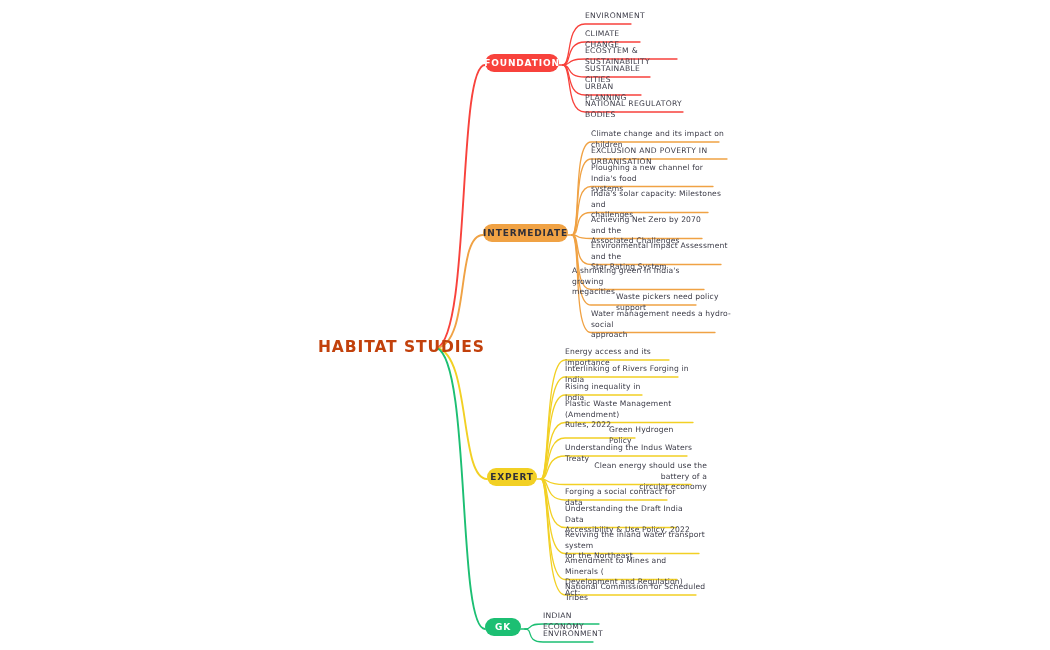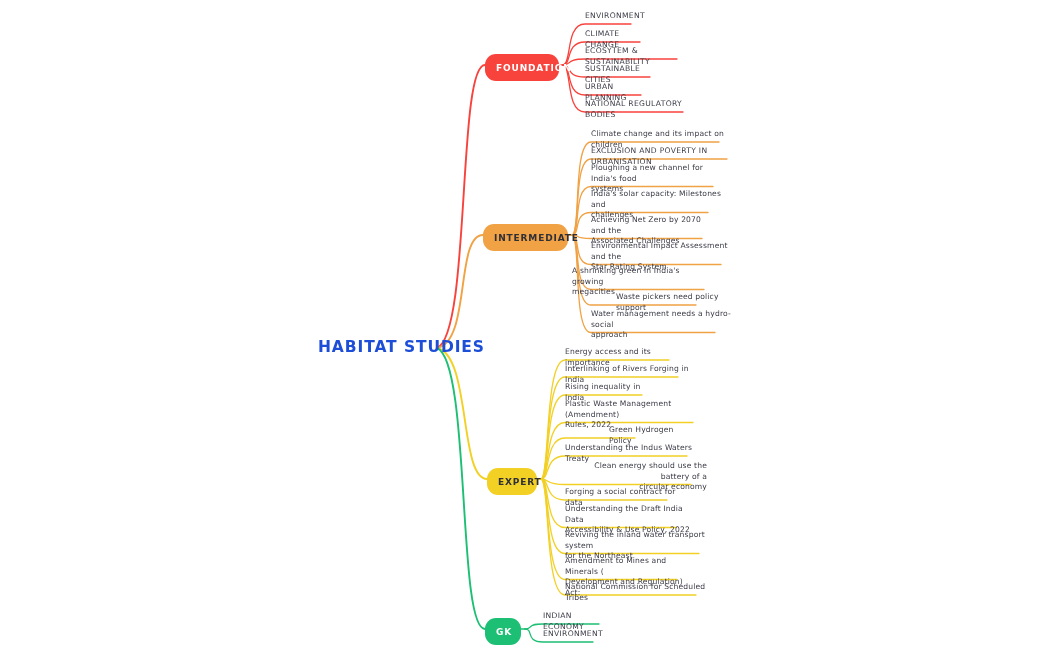--- a/index.html
+++ b/index.html
@@ -30,33 +30,34 @@
     height: 650px;
     overflow: visible;
   }
   .root-title {
     position: absolute;
     left: 318px;
     top: 338px;
     font-size: 15.5px;
     font-weight: bold;
     letter-spacing: 0.9px;
-    color: #1d4ed8;
+    color: #c2410c;
     white-space: nowrap;
     font-family: "DejaVu Sans", "Liberation Sans", sans-serif;
   }
   .branch-pill {
     position: absolute;
     border-radius: 11px;
     display: flex;
     align-items: center;
+    justify-content: center;
     font-size: 9px;
     font-weight: bold;
     letter-spacing: 0.85px;
-    height: 27px;
+    height: 18px;
     white-space: nowrap;
     box-sizing: border-box;
     padding: 0 11px;
     font-family: "DejaVu Sans", "Liberation Sans", sans-serif;
   }
   .leaf {
     position: absolute;
     font-size: 7.6px;
     color: #3b3b47;
     line-height: 10.5px;

